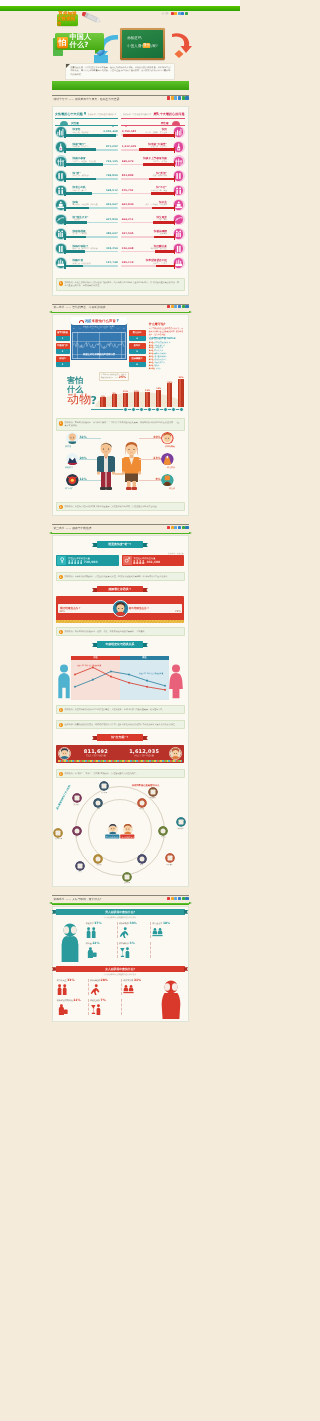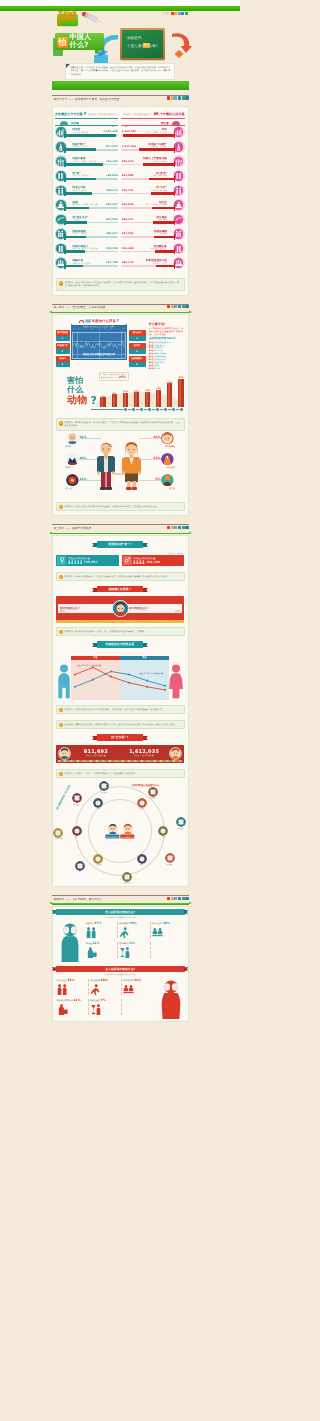--- a/index.html
+++ b/index.html
@@ -118,21 +118,21 @@
 .s2side p{font-size:1.8px;line-height:2.7px;color:#d8342b;margin-bottom:1.4px}
 .s2side h5{font-size:2.5px;color:#1d95a6;font-weight:700;margin:1px 0 .8px}
 .s2side ul{list-style:none}
 .s2side li{font-size:1.8px;line-height:2.9px;color:#2a9bab;white-space:nowrap}
 .s2side li b{color:#e05a2a;font-weight:700;margin-right:.6px}
 
 .animals{position:relative;padding:1px 2.5px 0;display:flex;align-items:flex-end;height:36px}
 .mound{position:absolute;left:42px;right:4px;bottom:0;height:15px;background:#efe7d4;border-radius:50% 50% 0 0/100% 100% 0 0;z-index:0}
 .antitle{width:42px;position:relative;z-index:2;height:36px;padding:5px 0 0 12px}
 .antitle .a1{font-size:8px;font-weight:700;color:#2a8a8a;line-height:9.6px;letter-spacing:.2px}
-.antitle .a3{font-size:10px;font-weight:700;color:#d8472c;line-height:9.6px;letter-spacing:.2px}
+.antitle .a3{font-size:12px;font-weight:400;color:#d8472c;line-height:9.6px;letter-spacing:.2px}
 .antitle .qq{position:absolute;right:0px;bottom:1px;font-size:11px;color:#2a8a8a;font-weight:700;line-height:11px}
 .anoteC{position:absolute;left:46px;top:1px;width:30px;background:#fcfaf2;border:.4px solid #e2d9c0;border-radius:.8px;padding:1px 1.2px;font-size:1.6px;line-height:2.3px;color:#8d8573;z-index:3}
 .anoteC .pct{color:#d8472c;font-weight:700;font-size:3px;letter-spacing:.1px}
 .bars{flex:1;display:flex;align-items:flex-end;justify-content:space-between;height:32px;padding-left:2px;position:relative;z-index:2}
 .barcell{width:8px;display:flex;flex-direction:column;align-items:center;justify-content:flex-end}
 .barcell .pl{font-size:2.1px;color:#d8472c;font-weight:700;margin-bottom:.4px;line-height:2.2px}
 .barcell .bk{width:5.2px;background:linear-gradient(90deg,#b93620 0 18%,#d9543a 18% 55%,#bb3721 55%);border-radius:.2px .2px 0 0}
 .axis{position:relative;height:6px;margin:0 2.5px 0;display:flex;justify-content:flex-end;align-items:center;padding-right:1px}
 .axisline{position:absolute;left:36px;right:2px;top:2.8px;height:.5px;background:#3a9ea0}
 .acirc{width:5.2px;height:5.2px;border-radius:50%;background:#2f9a9b;margin-left:2.8px;position:relative;z-index:2;border:.45px solid #fdfaf4;display:flex;align-items:center;justify-content:center}

